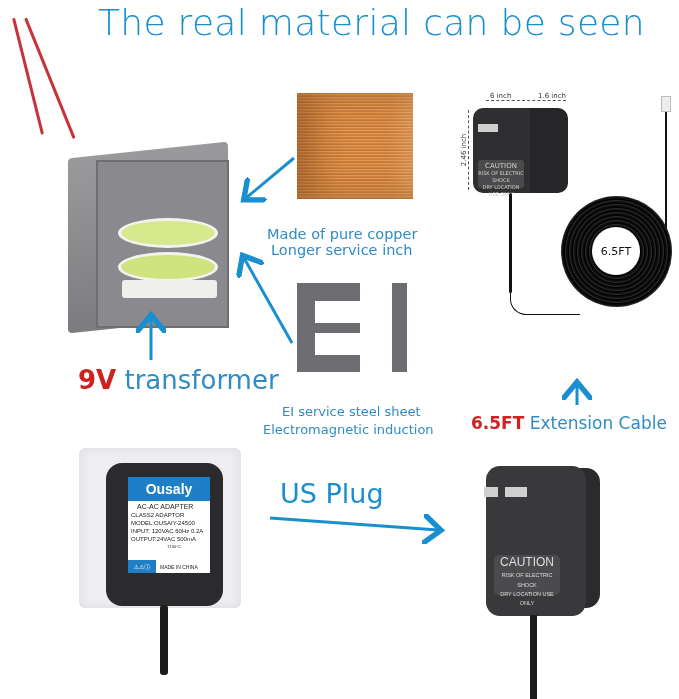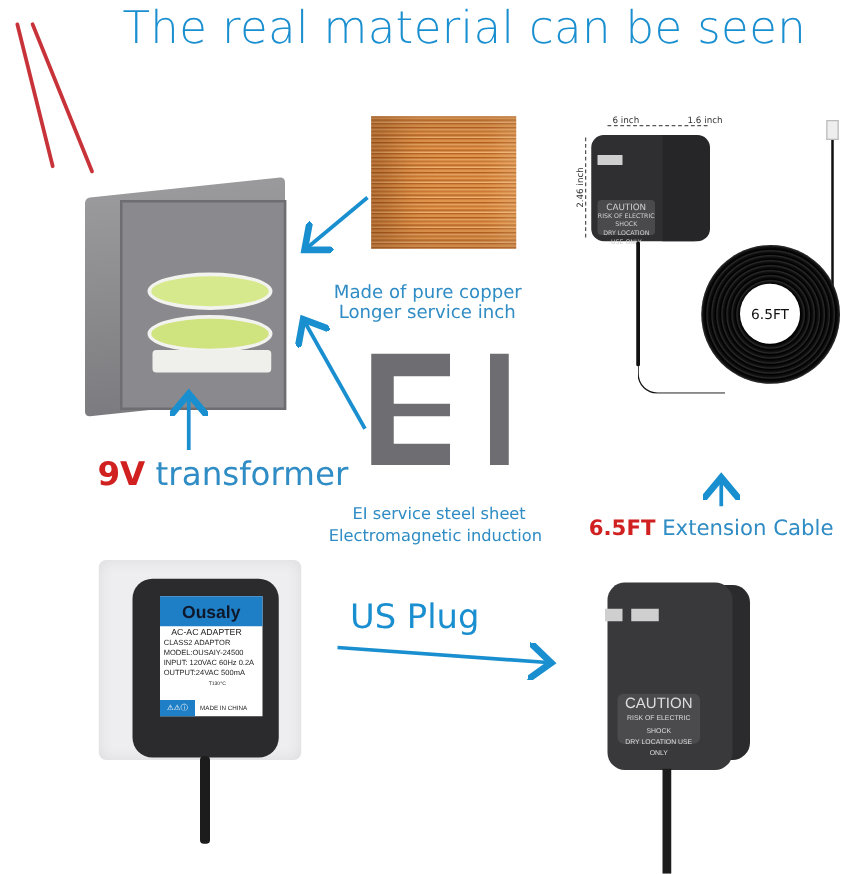--- a/index.html
+++ b/index.html
@@ -40,21 +40,21 @@
     .ad-tr-plug { left: 478px; top: 124px; width: 20px; height: 8px; background: #cfcfcf; }
     .ad-tr-caution { left: 478px; top: 160px; width: 46px; height: 28px; background: #4a4a4c; border-radius: 3px; color: #cfcfcf; font-size: 5px; text-align: center; padding-top: 3px; line-height: 7px; }
     .dim { font-size: 7px; color: #333; white-space: nowrap; }
     .coil { left: 561px; top: 196px; width: 111px; height: 111px; border-radius: 50%; background: repeating-radial-gradient(circle, #000 0px, #111 2px, #2a2a2a 3px, #000 4px); }
     .coil-center { left: 592px; top: 227px; width: 48px; height: 48px; border-radius: 50%; background: #fff; display: flex; align-items: center; justify-content: center; font-size: 11px; color: #111; }
 
     
     .white-case { left: 79px; top: 448px; width: 162px; height: 160px; background: #eeeef0; border-radius: 6px; box-shadow: inset 0 0 12px rgba(0,0,0,0.08); }
     .black-ad { left: 106px; top: 463px; width: 117px; height: 143px; background: #2b2b2d; border-radius: 16px; }
     .label-box { left: 128px; top: 477px; width: 82px; height: 96px; background: #fff; }
-    .label-brand { left: 128px; top: 477px; width: 82px; height: 24px; background: #1f7fc6; color: #0f172a; font-weight: bold; font-size: 14px; text-align: center; line-height: 24px; font-family: "Liberation Sans", sans-serif; }
+    .label-brand { left: 128px; top: 477px; width: 82px; height: 24px; background: #1f7fc6; color: #ffffff; font-weight: bold; font-size: 14px; text-align: center; line-height: 24px; font-family: "Liberation Sans", sans-serif; }
     .label-line { font-family: "Liberation Sans", sans-serif; font-size: 6px; color: #222; white-space: nowrap; line-height: 8px; }
     .label-foot { left: 128px; top: 560px; width: 28px; height: 13px; background: #1f7fc6; color: #fff; font-size: 6px; line-height: 13px; text-align: center; }
     .cord-bl { left: 160px; top: 605px; width: 8px; height: 70px; background: #1c1c1c; border-radius: 3px; }
 
     
     .big-ad { left: 486px; top: 466px; width: 100px; height: 150px; background: #39393b; border-radius: 14px; }
     .big-ad-side { left: 570px; top: 468px; width: 30px; height: 140px; background: #2b2b2d; border-radius: 0 14px 14px 0; }
     .big-plug1 { left: 484px; top: 487px; width: 14px; height: 10px; background: #cfcfcf; }
     .big-plug2 { left: 505px; top: 487px; width: 22px; height: 10px; background: #cfcfcf; }
     .big-caution { left: 494px; top: 555px; width: 66px; height: 40px; background: #4b4b4e; border-radius: 5px; text-align: center; color: #ddd; font-family: "Liberation Sans", sans-serif; }
@@ -89,21 +89,21 @@
 <div class="abs caption" style="left:282px;top:402px;font-size:13px;">EI service steel sheet</div>
 <div class="abs caption" style="left:263px;top:420px;font-size:13px;">Electromagnetic induction</div>
 
 <div class="abs label-big" style="left:78px;top:365px;">
   <span class="accent-red">9V</span>
   <span>transformer</span>
 </div>
 
 <div class="abs" style="left:460px;top:80px;width:219px;height:240px;">
   <div class="abs dim" style="left:30px;top:12px;">6 inch</div>
-  <div class="abs dim" style="left:90px;top:12px;">1.6 inch</div>
+  <div class="abs dim" style="left:78px;top:12px;">1.6 inch</div>
   <div class="abs dim" style="left:-12px;top:66px;transform:rotate(-90deg);">2.46 inch</div>
   <div class="abs" style="left:26px;top:20px;width:80px;height:1px;border-top:1px dashed #555;"></div>
   <div class="abs" style="left:8px;top:30px;width:1px;height:80px;border-left:1px dashed #555;"></div>
   <div class="abs" style="left:201px;top:16px;width:10px;height:16px;background:#eee;border:1px solid #bbb;"></div>
   <div class="abs" style="left:205px;top:32px;width:2px;height:120px;background:#111;"></div>
 </div>
 <div class="abs ad-tr"></div>
 <div class="abs ad-tr-side"></div>
 <div class="abs ad-tr-plug"></div>
 <div class="abs ad-tr-caution">

